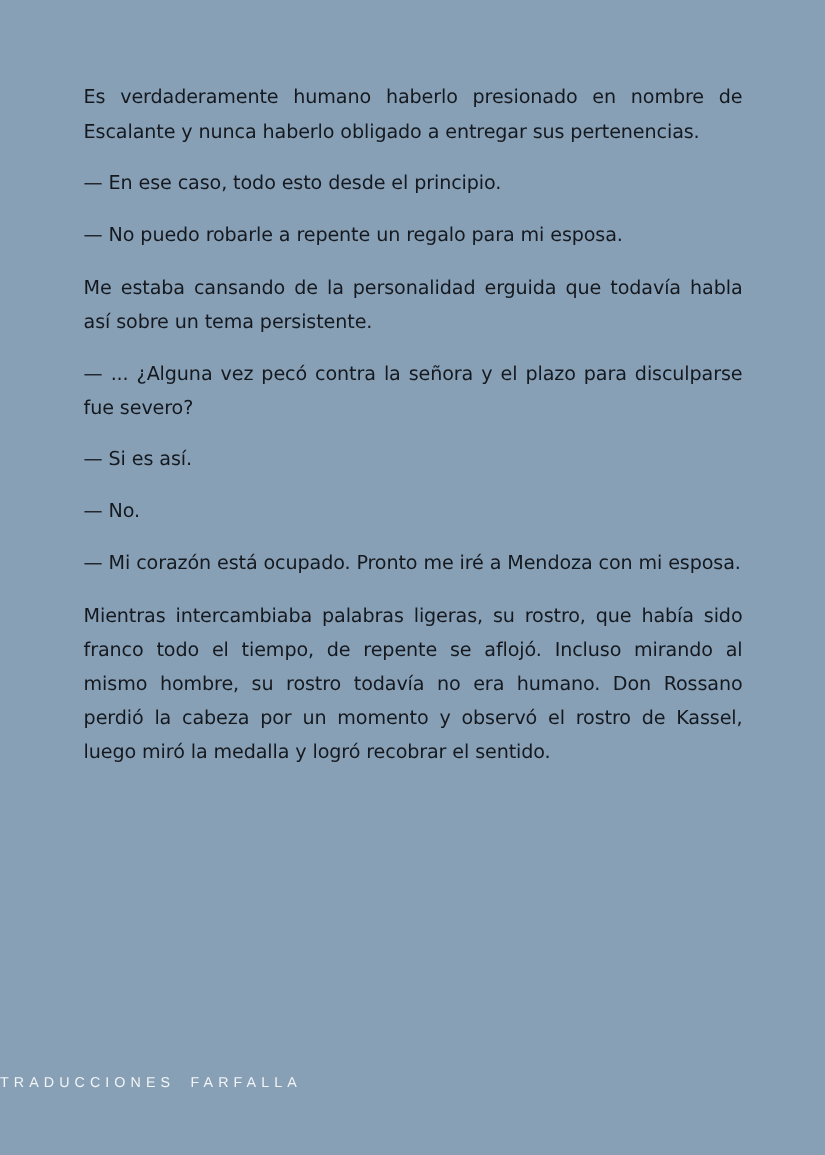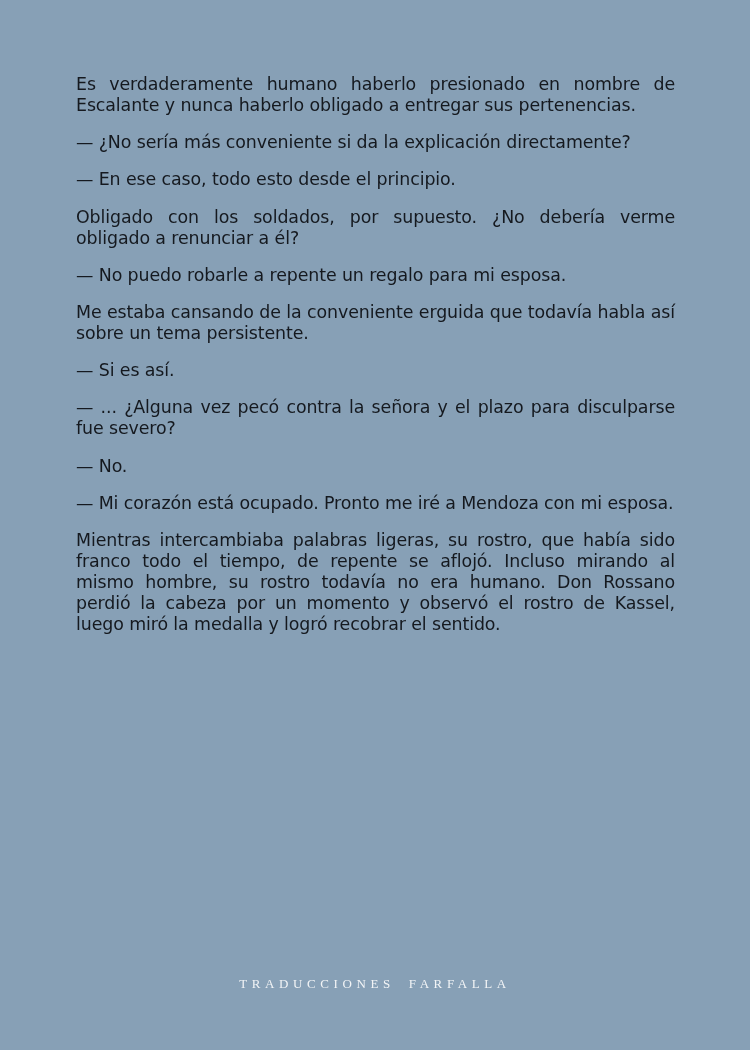--- a/index.html
+++ b/index.html
@@ -15,57 +15,55 @@
     }
     .page {
       position: absolute;
       left: 76px;
       top: 74px;
       width: 599px;
     }
     .para {
       font-family: "DejaVu Sans", sans-serif;
       font-size: 17.4px;
-      line-height: 21px;
+      line-height: 31px;
       color: #15191f;
       text-align: justify;
       margin: 0 0 16.2px 0;
       letter-spacing: -0.1px;
     }
     .footer {
       position: absolute;
       left: 0;
       width: 750px;
       top: 976px;
-      text-align: center;
-      font-family: Liberation Serif, serif;
+      text-align: left;
+      font-family: Liberation Sans, sans-serif;
       font-size: 13px;
       letter-spacing: 4.6px;
       color: #f2f4f6;
     }
     .footer span.word {
       display: inline-block;
     }
     .footer span.gap {
       display: inline-block;
       width: 14px;
     }
   </style>
 </head>
 <body>
 
 <div class="page">
   <p class="para">Es verdaderamente humano haberlo presionado en nombre de Escalante y nunca haberlo obligado a entregar sus pertenencias.</p>
-  <p class="para">— ¿No sería más conveniente si da la explicación directamente?</p>
   <p class="para">— En ese caso, todo esto desde el principio.</p>
-  <p class="para">Obligado con los soldados, por supuesto. ¿No debería verme obligado a renunciar a él?</p>
   <p class="para">— No puedo robarle a repente un regalo para mi esposa.</p>
-  <p class="para">Me estaba cansando de la conveniente erguida que todavía habla así sobre un tema persistente.</p>
+  <p class="para">Me estaba cansando de la personalidad erguida que todavía habla así sobre un tema persistente.</p>
+  <p class="para">— ... ¿Alguna vez pecó contra la señora y el plazo para disculparse fue severo?</p>
   <p class="para">— Si es así.</p>
-  <p class="para">— ... ¿Alguna vez pecó contra la señora y el plazo para disculparse fue severo?</p>
   <p class="para">— No.</p>
   <p class="para">— Mi corazón está ocupado. Pronto me iré a Mendoza con mi esposa.</p>
   <p class="para">Mientras intercambiaba palabras ligeras, su rostro, que había sido franco todo el tiempo, de repente se aflojó. Incluso mirando al mismo hombre, su rostro todavía no era humano. Don Rossano perdió la cabeza por un momento y observó el rostro de Kassel, luego miró la medalla y logró recobrar el sentido.</p>
 </div>
 
 <div class="footer">
   <span class="word">TRADUCCIONES</span><span class="gap"></span><span class="word">FARFALLA</span>
 </div>
 
 </body></html>

